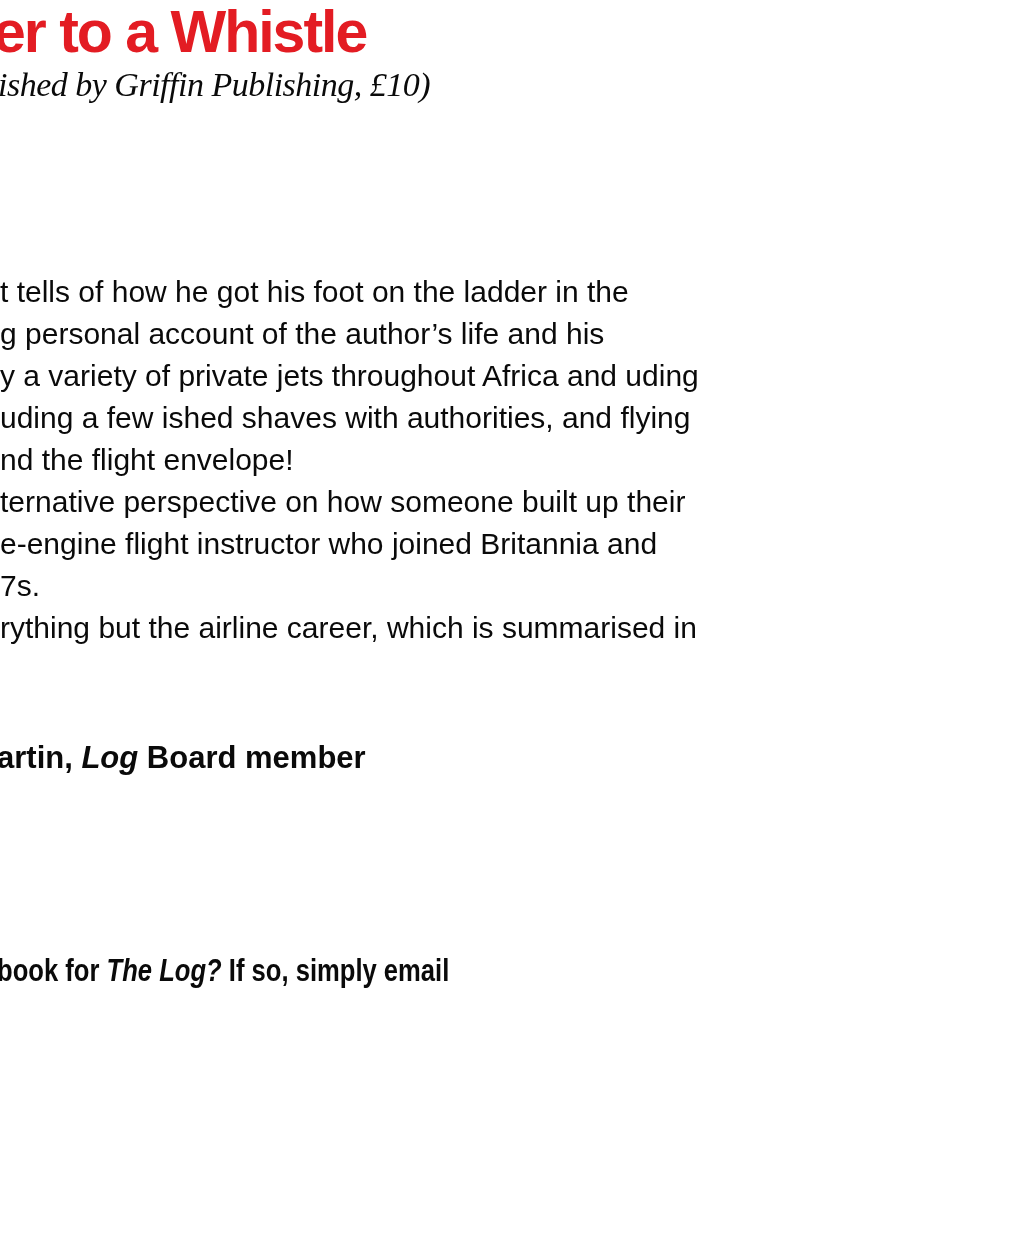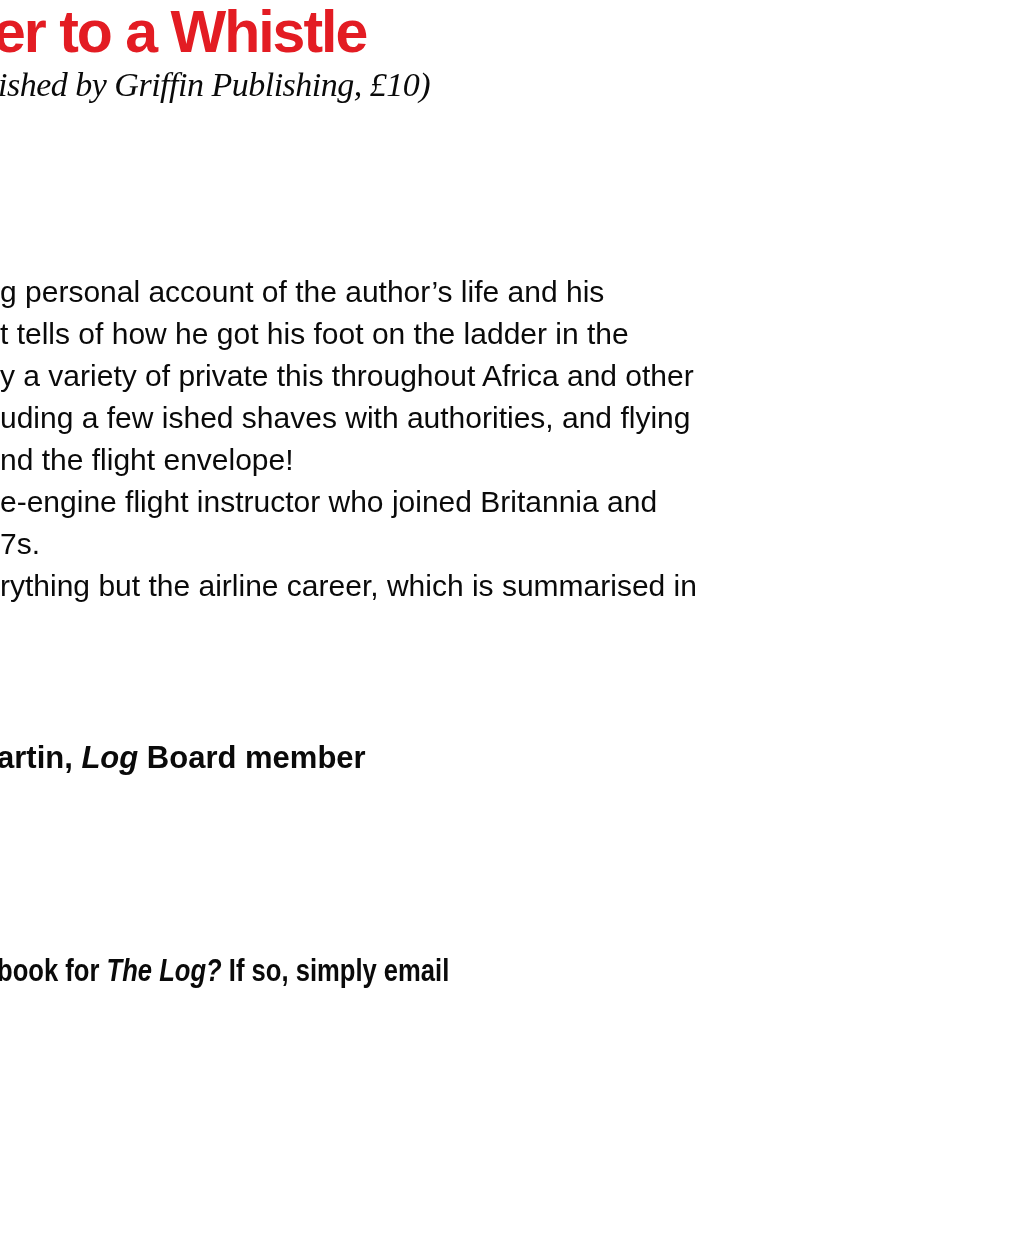--- a/index.html
+++ b/index.html
@@ -82,25 +82,26 @@
 </head>
 <body>
 
 <div class="page">
 
   <div class="review-title">er to a Whistle</div>
 
   <div class="review-subtitle">ished by Griffin Publishing, £10)</div>
 
   <div class="review-body">
+    <div class="line">t tells of how he got his foot on the ladder in the</div>
     <div class="line">g personal account of the author’s life and his</div>
-    <div class="line">t tells of how he got his foot on the ladder in the</div>
-    <div class="line">y a variety of private this throughout Africa and other</div>
+    <div class="line">y a variety of private jets throughout Africa and uding</div>
     <div class="line">uding a few ished shaves with authorities, and flying</div>
     <div class="line">nd the flight envelope!</div>
+    <div class="line">ternative perspective on how someone built up their</div>
     <div class="line">e-engine flight instructor who joined Britannia and</div>
     <div class="line">7s.</div>
     <div class="line">rything but the airline career, which is summarised in</div>
   </div>
 
   <div class="review-byline">
     <span>artin, </span><span class="italic-pub">Log</span><span> Board member</span>
   </div>
 
   <div class="footer-prompt">

